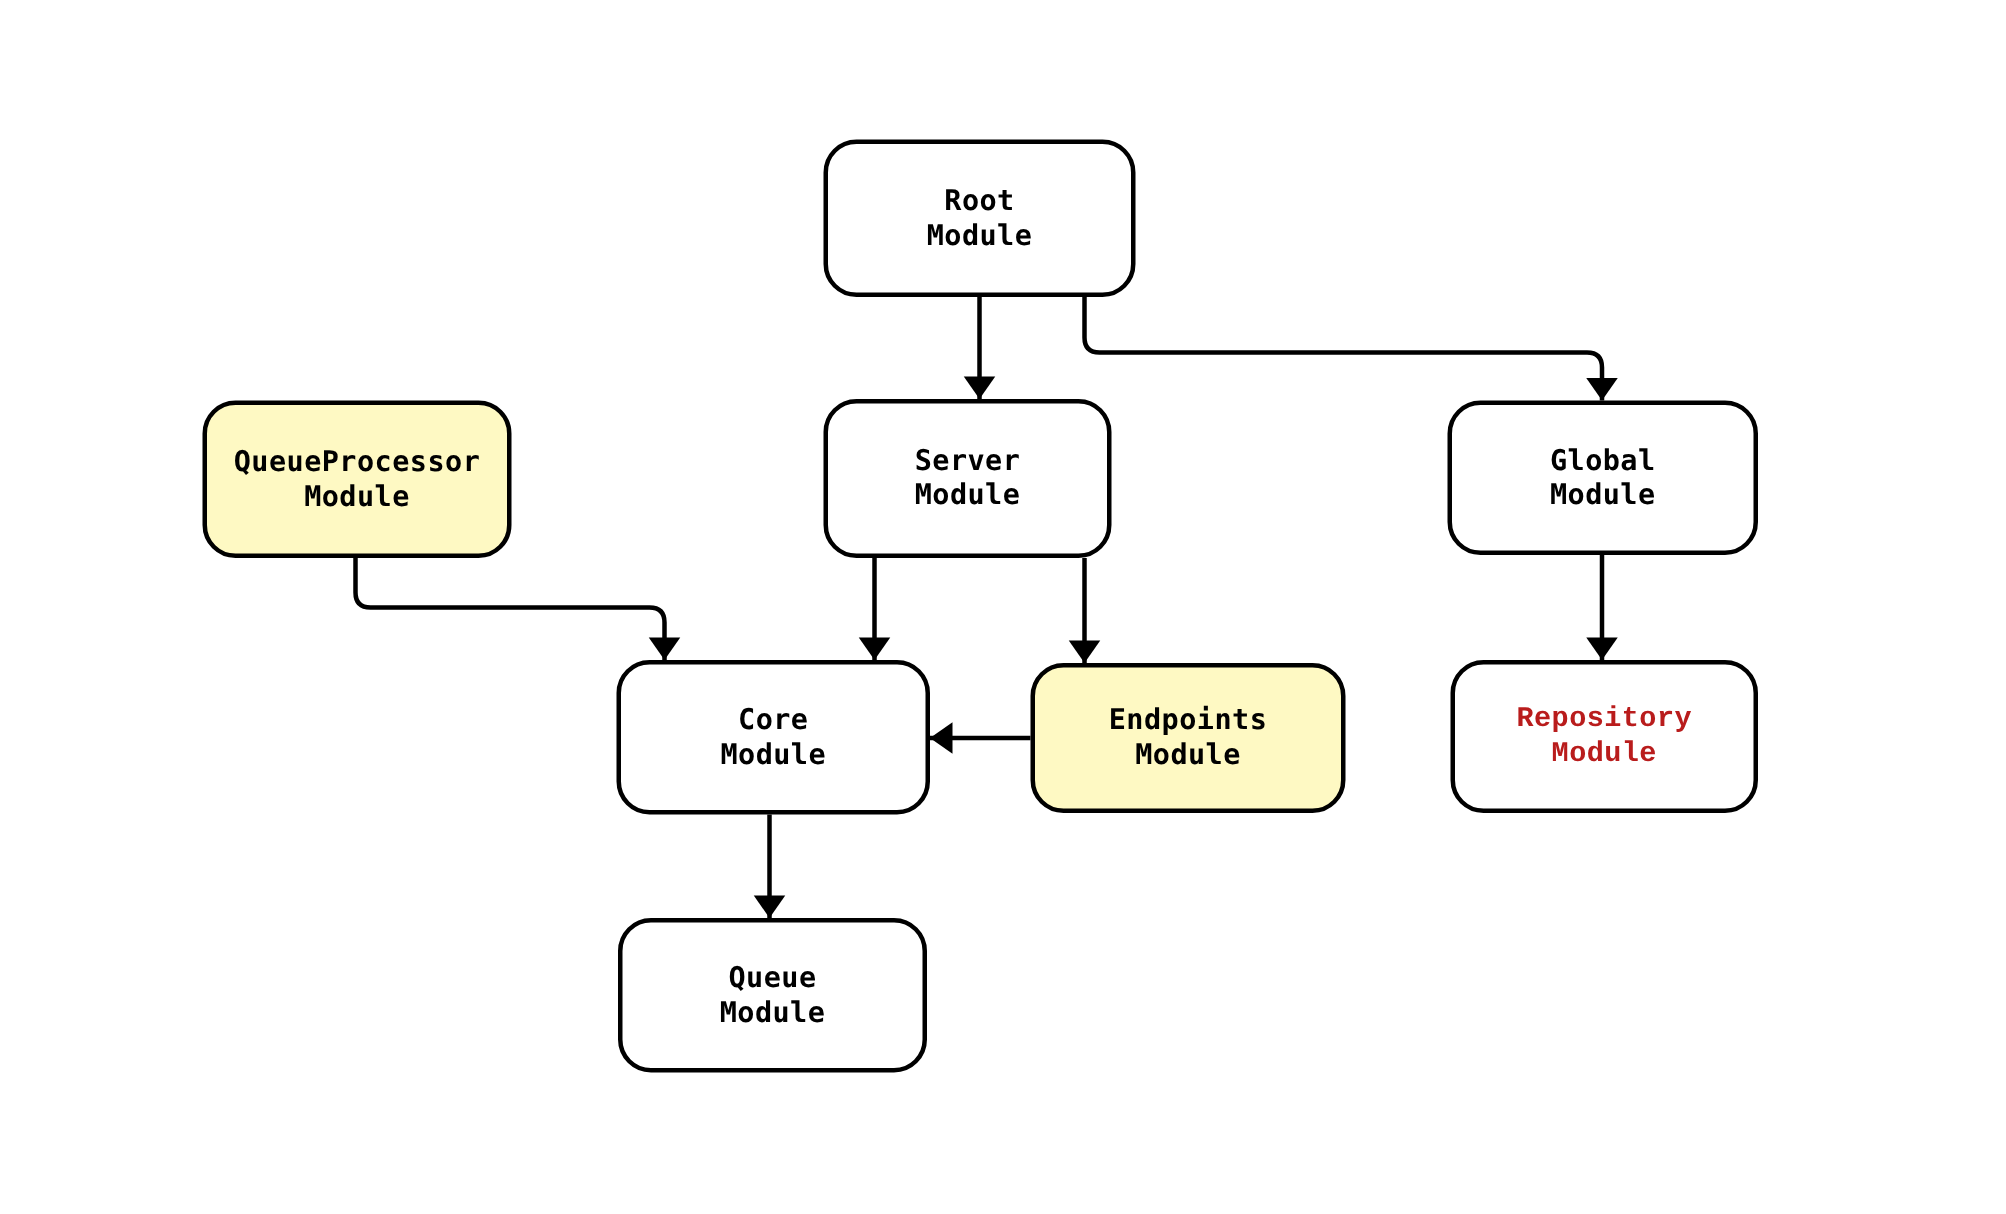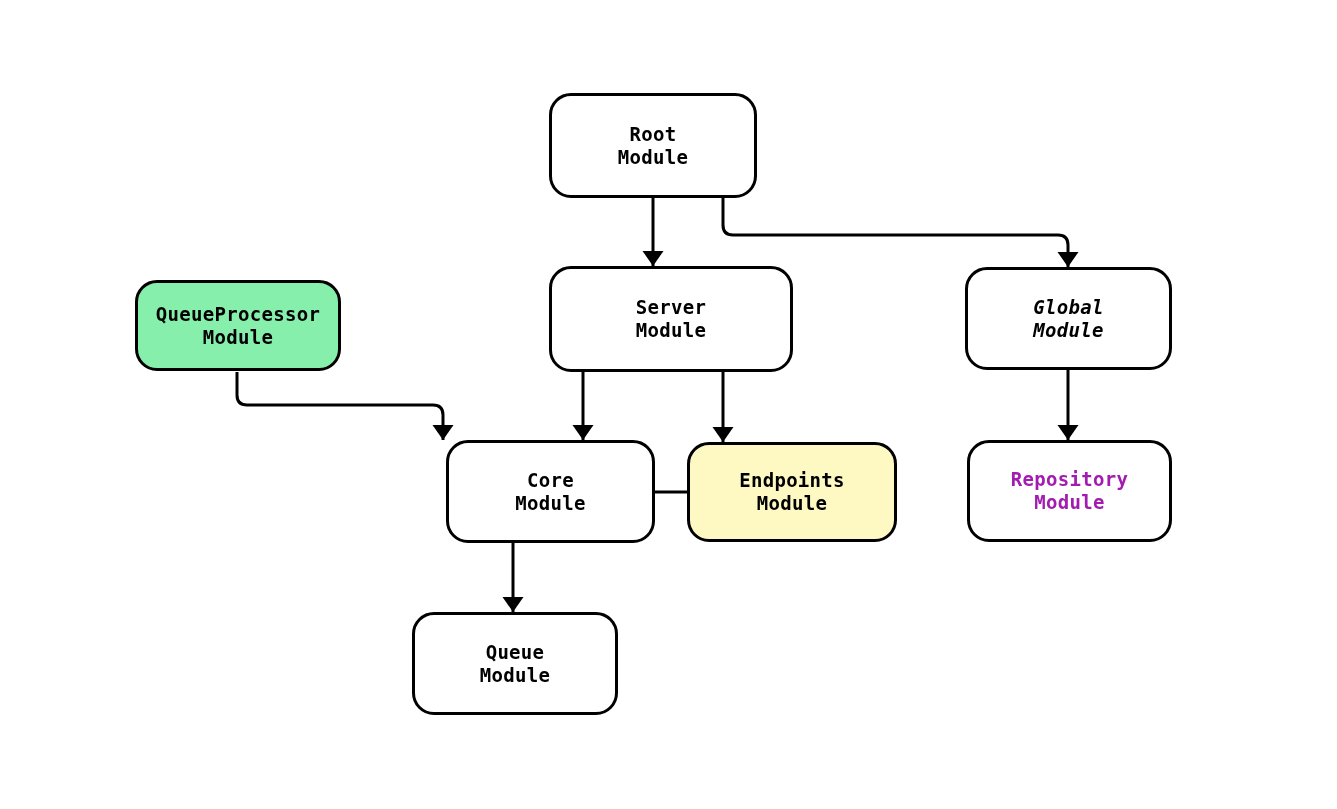--- a/index.html
+++ b/index.html
@@ -87,41 +87,41 @@
       </g>
       <g>
         <path class="edge-path" d="M513,543 L513,612" stroke="#000000"></path>
         <polygon class="arrow-head" fill="#000000" points="513,612 502.5,597 523.5,597"></polygon>
       </g>
     </svg>
 <div class="node" style="left: 549px; top: 93px; width: 208px; height: 105px; background: rgb(255, 255, 255); border-color: rgb(0, 0, 0);">
       <span class="label" style="color: rgb(0, 0, 0);">Root
 Module</span>
     </div>
-    <div class="node" style="left: 135px; top: 280px; width: 206px; height: 91px; background: #86efac; border-color: rgb(0, 0, 0);">
+    <div class="node" style="left: 135px; top: 267px; width: 206px; height: 105px; background: #fef9c3; border-color: rgb(0, 0, 0);">
       <span class="label" style="color: rgb(0, 0, 0);">QueueProcessor
 Module</span>
     </div>
-    <div class="node" style="left: 549px; top: 266px; width: 244px; height: 106px; background: rgb(255, 255, 255); border-color: rgb(0, 0, 0);">
+    <div class="node" style="left: 549px; top: 266px; width: 192px; height: 106px; background: rgb(255, 255, 255); border-color: rgb(0, 0, 0);">
       <span class="label" style="color: rgb(0, 0, 0);">Server
 Module</span>
     </div>
     <div class="node" style="left: 965px; top: 267px; width: 207px; height: 103px; background: rgb(255, 255, 255); border-color: rgb(0, 0, 0);">
-      <span class="label" style="color: rgb(0, 0, 0); font-style: italic;">Global
+      <span class="label" style="color: rgb(0, 0, 0);">Global
 Module</span>
     </div>
-    <div class="node" style="left: 411px; top: 440px; width: 209px; height: 103px; background: rgb(255, 255, 255); border-color: rgb(0, 0, 0); margin-left: 35px;">
+    <div class="node" style="left: 411px; top: 440px; width: 209px; height: 103px; background: rgb(255, 255, 255); border-color: rgb(0, 0, 0);">
       <span class="label" style="color: rgb(0, 0, 0);">Core
 Module</span>
     </div>
     <div class="node" style="left: 687px; top: 442px; width: 210px; height: 100px; background: #fef9c3; border-color: rgb(0, 0, 0);">
       <span class="label" style="color: rgb(0, 0, 0);">Endpoints
 Module</span>
     </div>
     <div class="node" style="left: 967px; top: 440px; width: 205px; height: 102px; background: rgb(255, 255, 255); border-color: rgb(0, 0, 0);">
-      <span class="label" style="color: #a21caf;">Repository
+      <span class="label" style="color: #b91c1c; font-family: Liberation Mono, monospace;">Repository
 Module</span>
     </div>
     <div class="node" style="left: 412px; top: 612px; width: 206px; height: 103px; background: rgb(255, 255, 255); border-color: rgb(0, 0, 0);">
       <span class="label" style="color: rgb(0, 0, 0);">Queue
 Module</span>
     </div>
   </div>
 
 </body></html>

